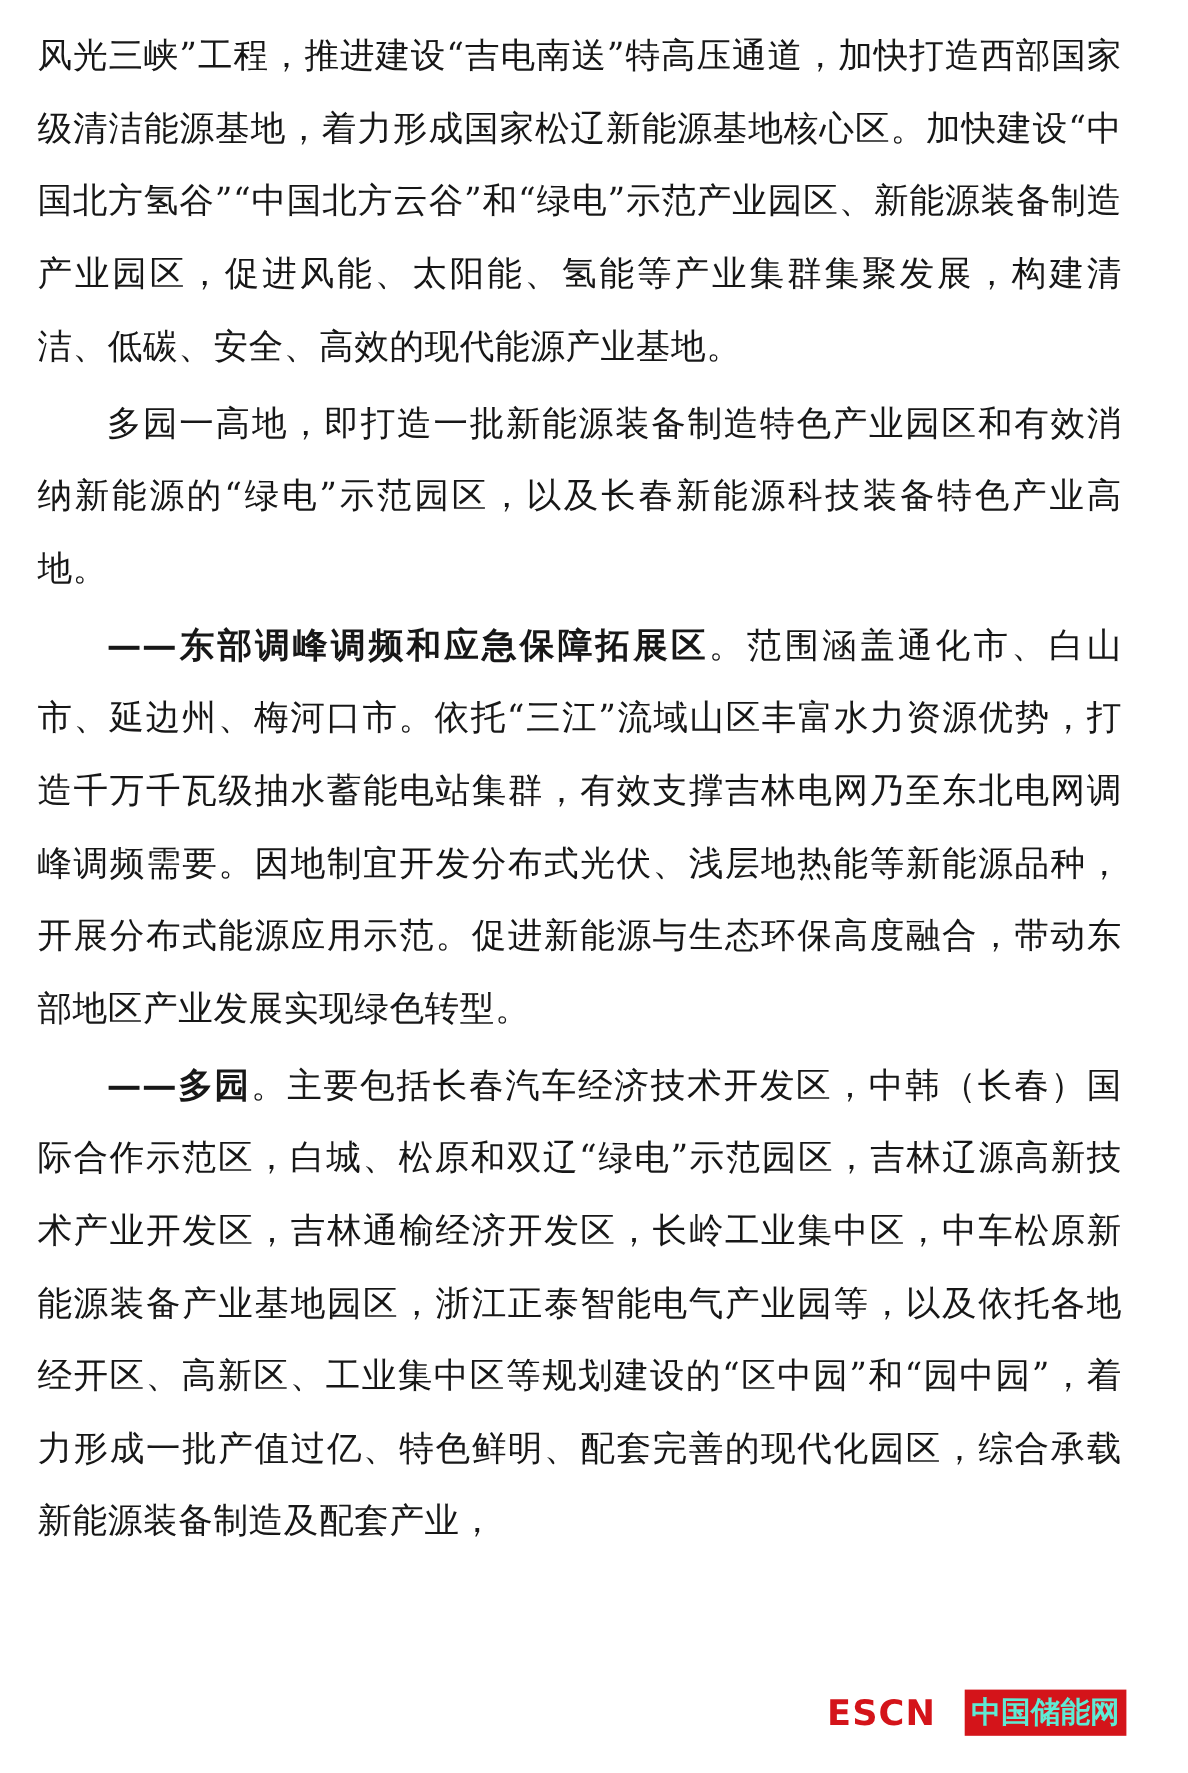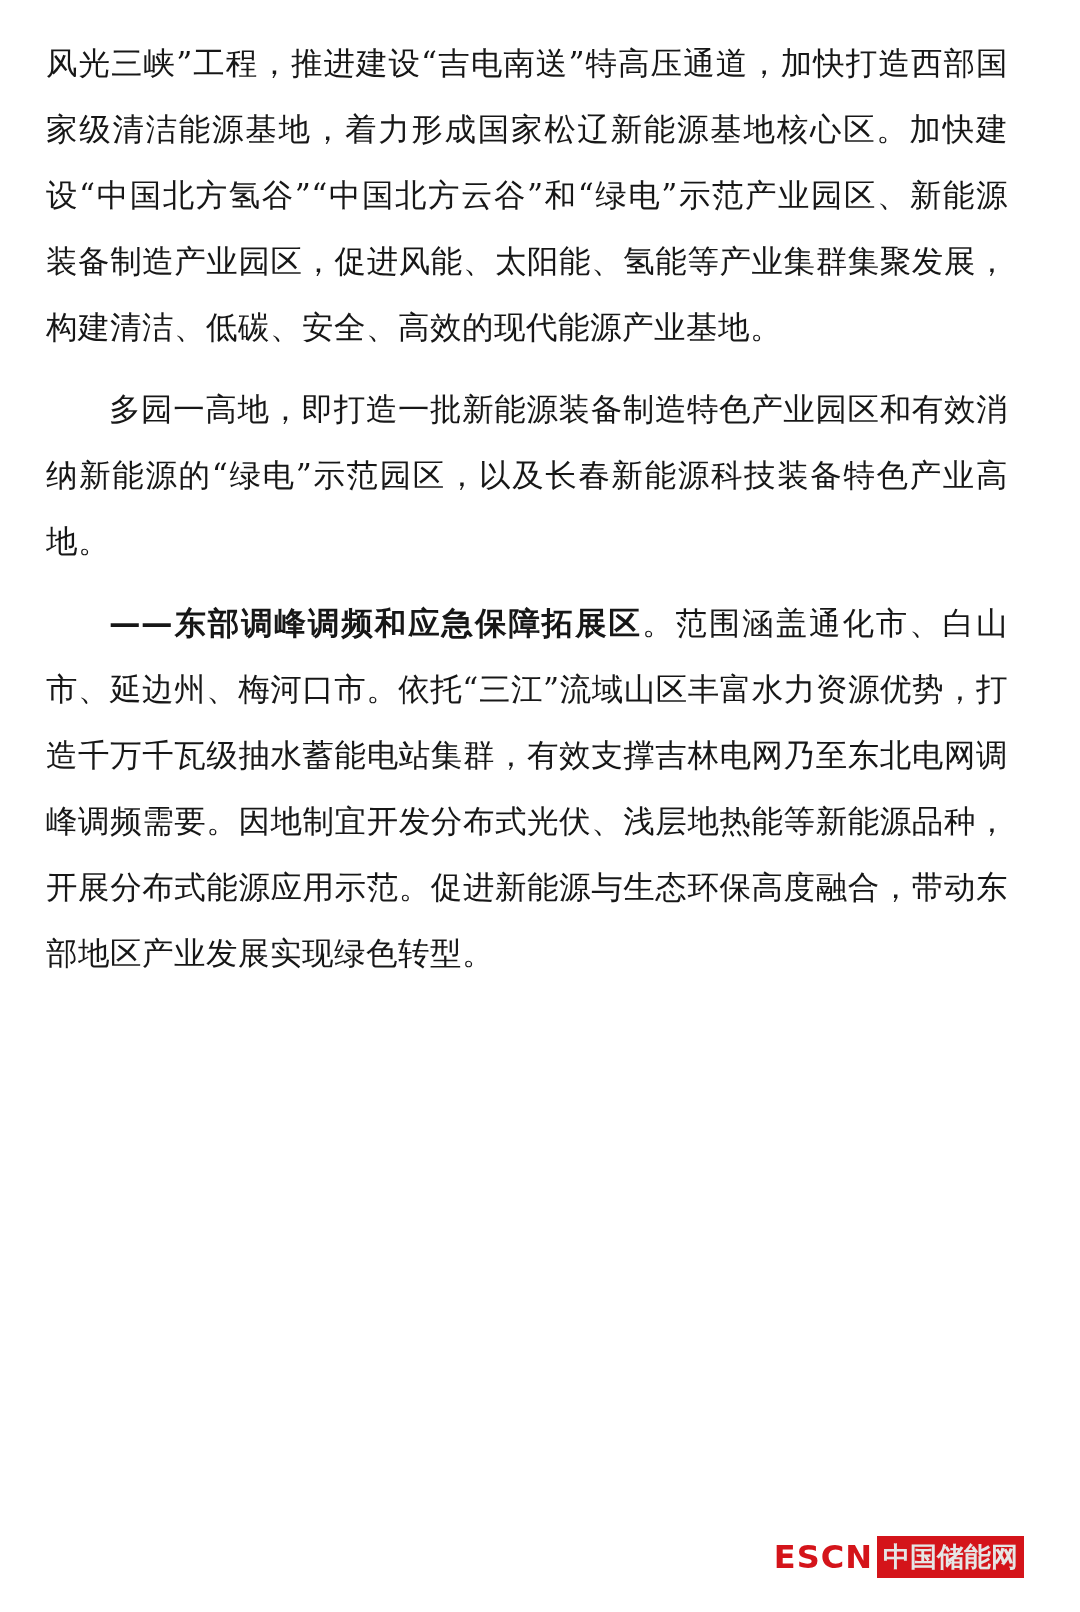--- a/index.html
+++ b/index.html
@@ -24,21 +24,21 @@
     padding: 14px 56px 0 30px;
   }
   .doc-body {
     font-size: 31.5px;
     line-height: 66px;
     text-align: justify;
     text-justify: inter-ideograph;
     letter-spacing: 0.5px;
   }
   p.para {
-    margin: 16px;
+    margin: 4px;
     text-indent: 2em;
     text-align: justify;
     text-justify: inter-ideograph;
   }
   p.para.first {
     text-indent: 0;
   }
   .bold {
     font-weight: bold;
   }
@@ -50,25 +50,25 @@
     align-items: center;
     height: 42px;
   }
   .logo-escn {
     color: #d4141a;
     font-family: "DejaVu Sans", "Liberation Sans", sans-serif;
     font-weight: bold;
     font-size: 32px;
     letter-spacing: 1px;
     line-height: 1;
-    padding-right: 4px;
+    padding-right: 26px;
   }
   .logo-cn {
     background: #d4141a;
-    color: #e5e5e5;
+    color: #5eead4;
     font-family: "DejaVu Sans", "Liberation Sans", sans-serif;
     font-weight: bold;
     font-size: 27px;
     line-height: 1;
     padding: 7px 6px 8px 6px;
     letter-spacing: 0px;
   }
 </style>
 </head>
 <body>
@@ -81,20 +81,23 @@
     </p>
 
     <p class="para">
       <span>多园一高地，即打造一批新能源装备制造特色产业园区和有效消纳新能源的“绿电”示范园区，以及长春新能源科技装备特色产业高地。</span>
     </p>
 
     <p class="para">
       <span class="bold">——东部调峰调频和应急保障拓展区</span><span>。范围涵盖通化市、白山市、延边州、梅河口市。依托“三江”流域山区丰富水力资源优势，打造千万千瓦级抽水蓄能电站集群，有效支撑吉林电网乃至东北电网调峰调频需要。因地制宜开发分布式光伏、浅层地热能等新能源品种，开展分布式能源应用示范。促进新能源与生态环保高度融合，带动东部地区产业发展实现绿色转型。</span>
     </p>
 
+    <p class="para">
+      <span class="bold">——多园</span><span>。主要包括长春汽车经济技术开发区，中韩（长春）国际合作示范区，白城、松原和双辽“绿电”示范园区，吉林辽源高新技术产业开发区，吉林通榆经济开发区，长岭工业集中区，中车松原新能源装备产业基地园区，浙江正泰智能电气产业园等，以及依托各地经开区、高新区、工业集中区等规划建设的“区中园”和“园中园”，着力形成一批产值过亿、特色鲜明、配套完善的现代化园区，综合承载新能源装备制造及配套产业，</span>
+    </p>
 
   </div>
 
   <div class="footer">
     <span class="logo-escn">ESCN</span>
     <span class="logo-cn">中国储能网</span>
   </div>
 </div>
 
 </body></html>

